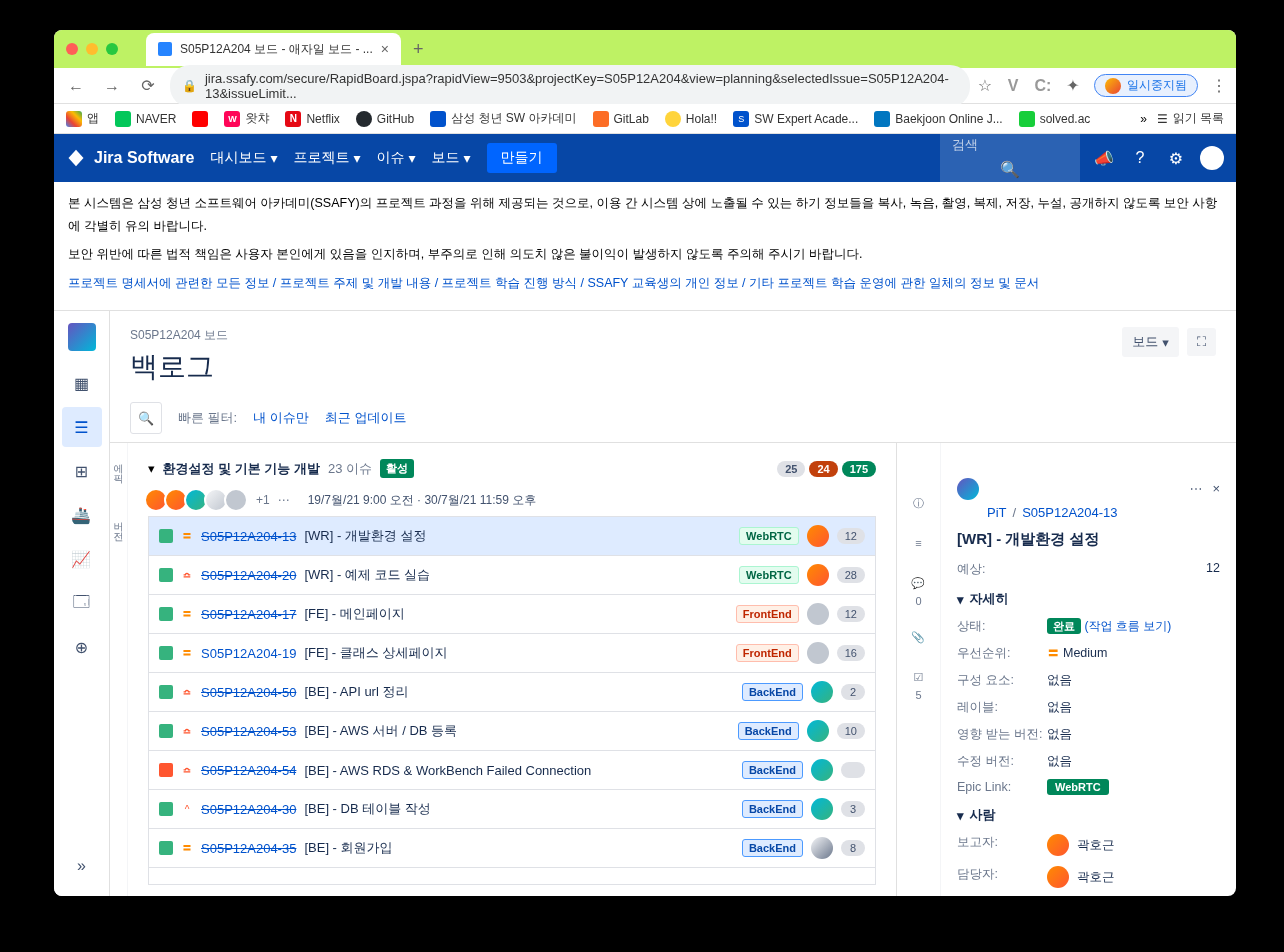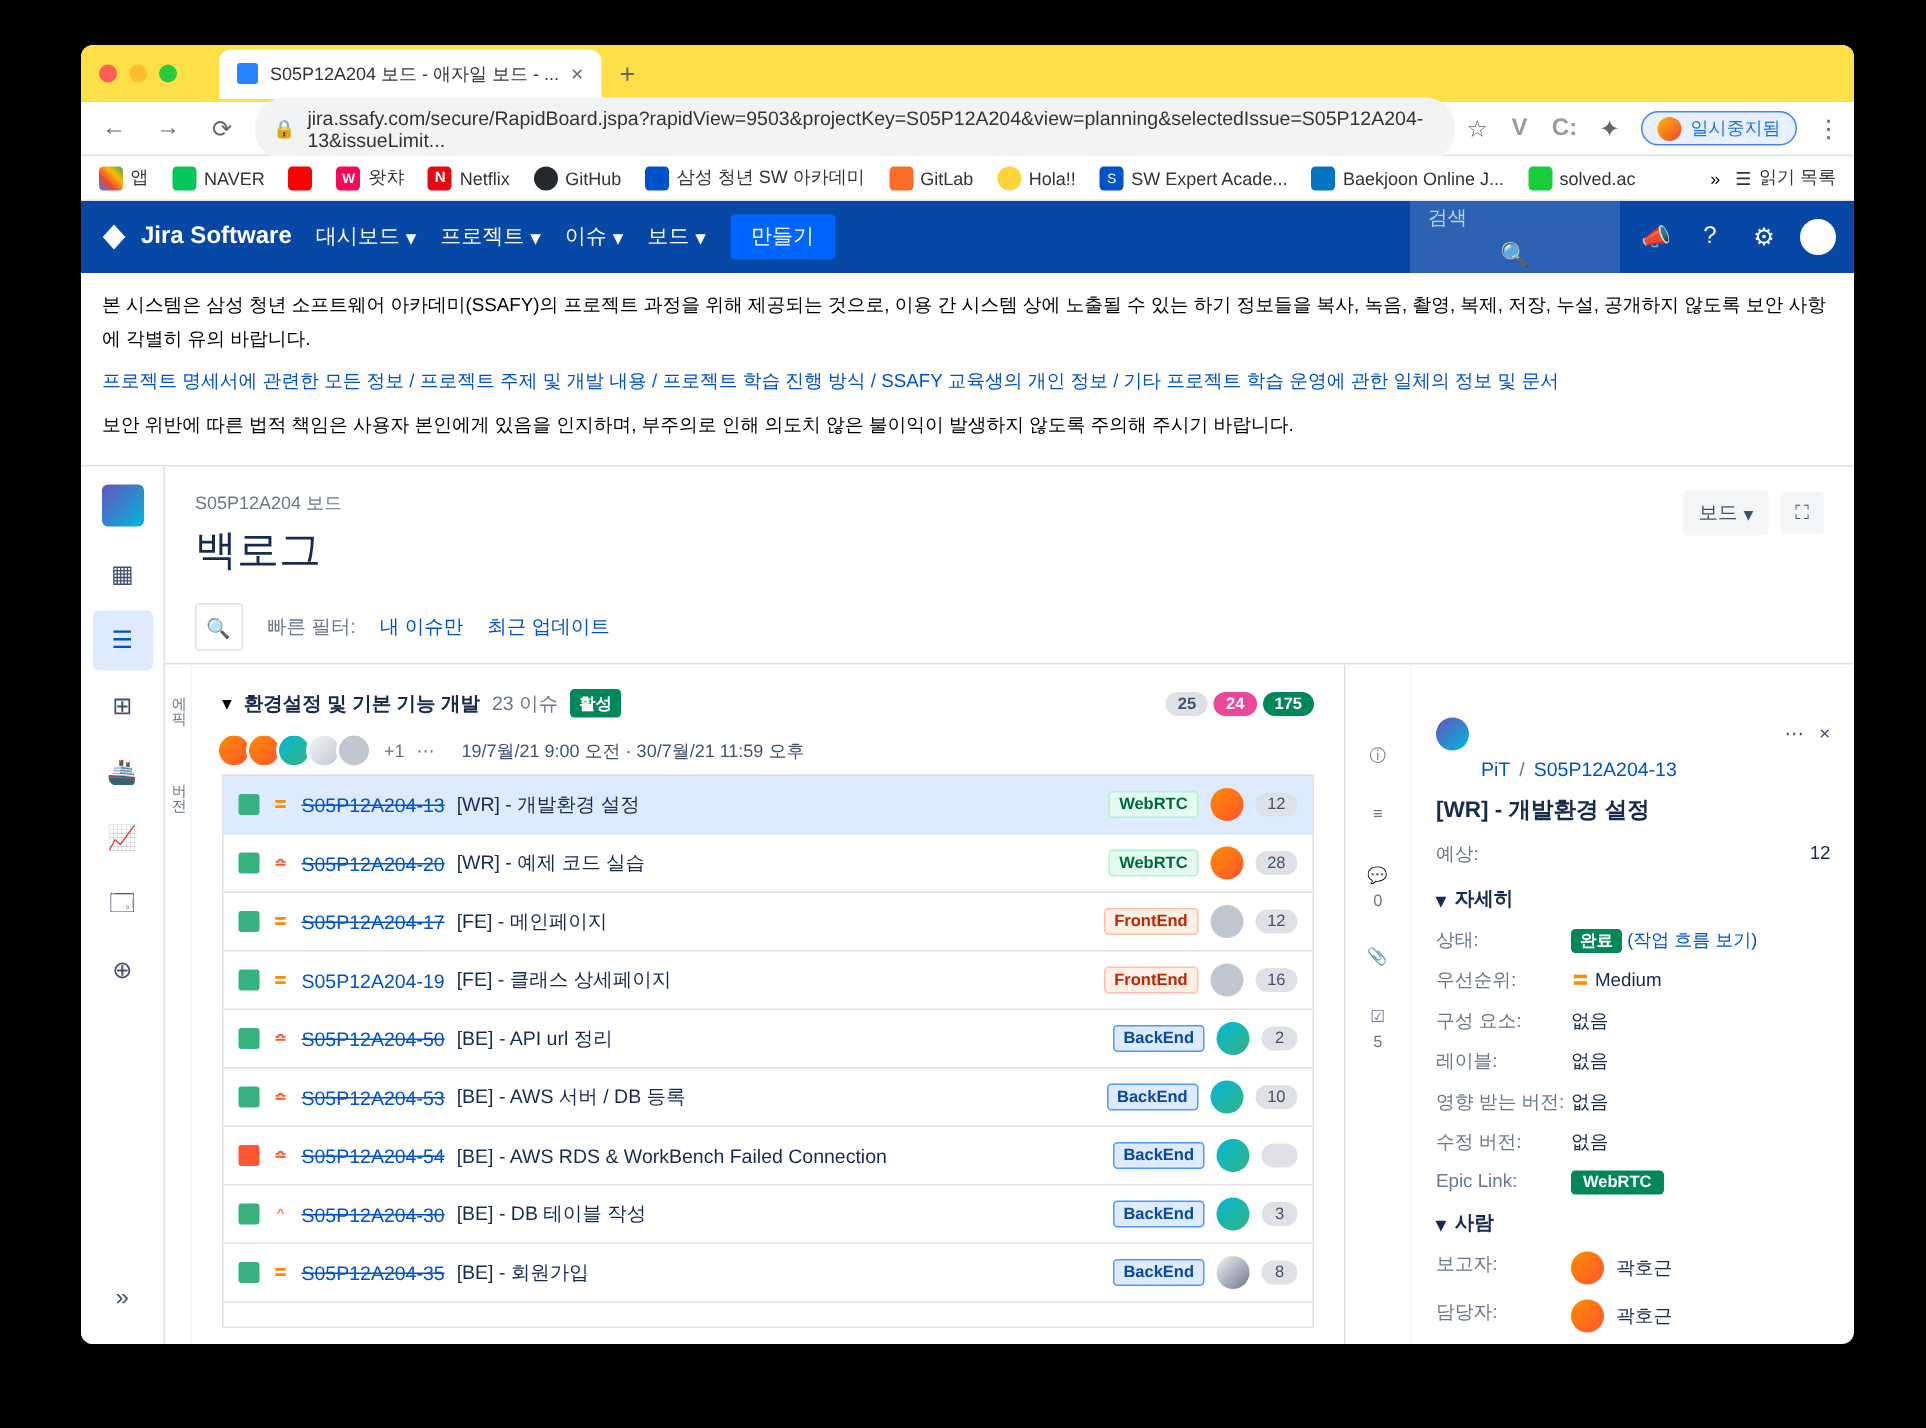--- a/index.html
+++ b/index.html
@@ -1,18 +1,18 @@
 <!DOCTYPE html>
 <html><head>
 <meta charset="utf-8">
 <style>
 * { margin: 0; padding: 0; box-sizing: border-box; font-family: -apple-system, BlinkMacSystemFont, 'Segoe UI', sans-serif; }
 body { background: #000; width: 1284px; height: 952px; overflow: hidden; }
 .browser-window { position: absolute; top: 30px; left: 54px; width: 1182px; height: 866px; background: #fff; border-radius: 8px; overflow: hidden; box-shadow: 0 10px 40px rgba(0,0,0,0.5); display: flex; flex-direction: column; }
-.window-controls { height: 38px; background: #fde047; display: flex; align-items: center; padding: 0 12px; gap: 8px; }
+.window-controls { height: 38px; background: #bef264; display: flex; align-items: center; padding: 0 12px; gap: 8px; }
 .wc-btn { width: 12px; height: 12px; border-radius: 50%; }
 .wc-red { background: #ff5f57; } .wc-yellow { background: #ffbd2e; } .wc-green { background: #28c840; }
 .tab-bar { display: flex; align-items: center; margin-left: 20px; }
 .tab { background: #fff; padding: 8px 12px; border-radius: 8px 8px 0 0; display: flex; align-items: center; gap: 8px; font-size: 12px; color: #333; }
 .tab-icon-jira { width: 14px; height: 14px; background: #2684ff; border-radius: 2px; }
 .tab-close { color: #666; font-size: 14px; cursor: pointer; }
 .new-tab { margin-left: 12px; color: #666; font-size: 18px; }
 .url-bar { height: 36px; background: #fff; display: flex; align-items: center; padding: 0 8px; gap: 8px; border-bottom: 1px solid #e0e0e0; }
 .nav-btn { width: 28px; height: 28px; display: flex; align-items: center; justify-content: center; color: #666; font-size: 16px; border-radius: 50%; }
 .url-input { flex: 1; background: #f1f3f4; border-radius: 20px; padding: 6px 12px; display: flex; align-items: center; gap: 8px; font-size: 13px; color: #333; }
@@ -59,21 +59,21 @@
 .vert-labels { width: 18px; display: flex; flex-direction: column; padding-top: 10px; gap: 30px; border-right: 1px solid #f4f5f7; }
 .vert-label { writing-mode: vertical-rl; font-size: 10px; color: #6b778c; padding: 4px 2px; }
 .backlog-list { flex: 1; overflow-y: auto; padding: 16px 20px; }
 .sprint-header { display: flex; align-items: center; gap: 8px; font-size: 13px; margin-bottom: 10px; }
 .sprint-title { font-weight: 600; color: #172b4d; }
 .sprint-count { color: #6b778c; }
 .badge-active { background: #00875a; color: #fff; padding: 2px 6px; border-radius: 3px; font-size: 11px; font-weight: 700; }
 .sprint-meta { margin-left: auto; display: flex; gap: 4px; }
 .pill { border-radius: 10px; padding: 2px 8px; font-size: 11px; font-weight: 700; }
 .pill-grey { background: #dfe1e6; color: #42526e; }
-.pill-blue { background: #ec4899; color: #fff; }
+.pill-blue { background: #c2410c; color: #fff; }
 .pill-green { background: #00875a; color: #fff; }
 .sprint-sub { display: flex; align-items: center; gap: 8px; margin-bottom: 4px; }
 .avatars { display: flex; }
 .avatars .av { width: 24px; height: 24px; border-radius: 50%; margin-left: -4px; border: 2px solid #fff; }
 .av1 { background: linear-gradient(135deg,#ff8b00,#ff5630); }
 .av2 { background: linear-gradient(135deg,#00b8d9,#36b37e); }
 .av3 { background: linear-gradient(135deg,#f4f5f7,#c1c7d0); }
 .av4 { background: #c1c7d0; }
 .more-txt { font-size: 12px; color: #6b778c; }
 .dates { font-size: 12px; color: #42526e; }
@@ -252,22 +252,22 @@
       </div>
       <div class="jh-icon">📣</div>
       <div class="jh-icon">?</div>
       <div class="jh-icon">⚙</div>
       <div class="jh-avatar"></div>
     </div>
   </div>
 
   <div class="notice-area">
     <div class="notice-line">본 시스템은 삼성 청년 소프트웨어 아카데미(SSAFY)의 프로젝트 과정을 위해 제공되는 것으로, 이용 간 시스템 상에 노출될 수 있는 하기 정보들을 복사, 녹음, 촬영, 복제, 저장, 누설, 공개하지 않도록 보안 사항에 각별히 유의 바랍니다.</div>
+    <div class="notice-line">보안 위반에 따른 법적 책임은 사용자 본인에게 있음을 인지하며, 부주의로 인해 의도치 않은 불이익이 발생하지 않도록 주의해 주시기 바랍니다.</div>
     <div class="notice-line notice-link">프로젝트 명세서에 관련한 모든 정보 / 프로젝트 주제 및 개발 내용 / 프로젝트 학습 진행 방식 / SSAFY 교육생의 개인 정보 / 기타 프로젝트 학습 운영에 관한 일체의 정보 및 문서</div>
-    <div class="notice-line">보안 위반에 따른 법적 책임은 사용자 본인에게 있음을 인지하며, 부주의로 인해 의도치 않은 불이익이 발생하지 않도록 주의해 주시기 바랍니다.</div>
   </div>
 
   <div class="main-area">
     <div class="jira-sidebar">
       <div class="sb-proj-icon"></div>
       <div class="sb-item">▦</div>
       <div class="sb-item active">☰</div>
       <div class="sb-item">⊞</div>
       <div class="sb-item">🚢</div>
       <div class="sb-item">📈</div>

